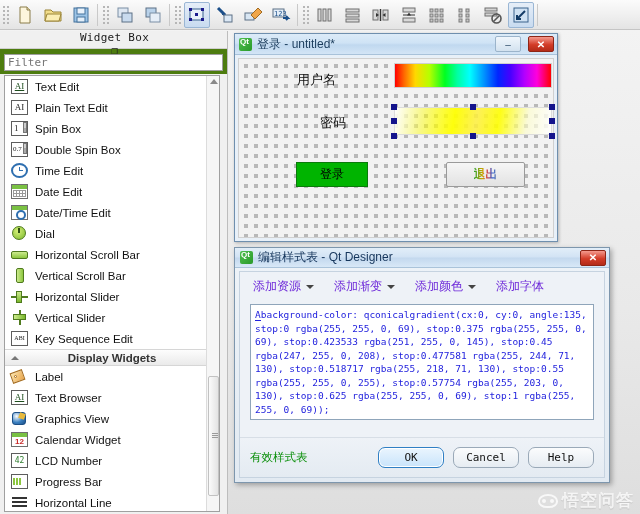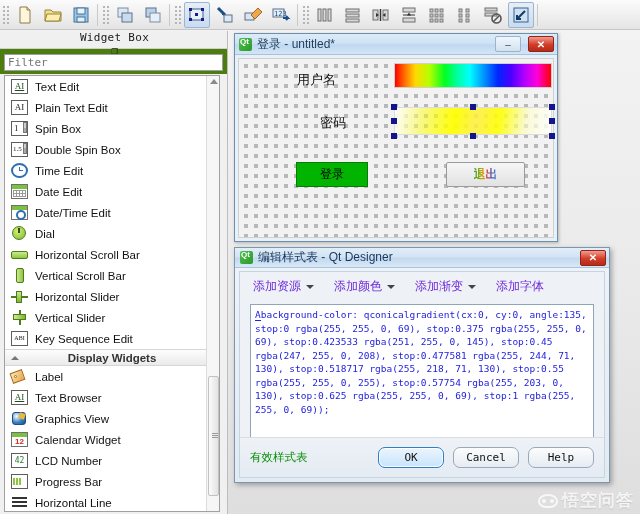--- a/index.html
+++ b/index.html
@@ -198,21 +198,21 @@
   #ss-body { position: absolute; left:4px; top:23px; right:4px; bottom:4px;
     background: #eef2f7; border: 1px solid #c6d3e0; }
   #ss-toolbar {
     height: 28px; display: flex; align-items: center; gap: 14px; padding-left: 10px;
     font-size: 12px; color: #6d28d9;
   }
   .ss-menu { display:flex; align-items:center; gap:5px; padding: 2px 3px; }
   .ss-arrow { width:0;height:0;border-left:4px solid transparent;border-right:4px solid transparent;
     border-top:4px solid #444; margin-top:2px;}
   #ss-edit {
-    position: absolute; left: 10px; top: 32px; right: 10px; height: 134px;
+    position: absolute; left: 10px; top: 32px; right: 10px; height: 116px;
     background: #fff; border: 1px solid #8fa5ba;
     padding: 3px 4px; overflow: hidden;
     font-family: "DejaVu Sans Mono", monospace;
     font-size: 9.5px; line-height: 13.5px;
     color: #2222dd; word-wrap: break-word;
   }
   #ss-edit .kw { color: #2222dd; border-bottom: 1px solid #2222dd; }
   #ss-foot {
     position: absolute; left: 0; right: 0; bottom: 0; height: 40px;
     border-top: 1px solid #d7dee6;
@@ -451,21 +451,21 @@
             <span class="ico">
               <span class="i-box"></span>
               <span class="i-txt" style="text-align:left;padding-left:2px;color:#222">1</span>
               <span style="position:absolute;right:1px;top:1px;width:4px;height:11px;background:linear-gradient(180deg,#cfcfcf 50%,#aaa 50%);border:1px solid #777"></span>
             </span>
             <span>Spin Box</span>
           </div>
           <div class="wb-item">
             <span class="ico">
               <span class="i-box"></span>
-              <span class="i-txt" style="text-align:left;padding-left:1px;font-size:7px;color:#222">1.5</span>
+              <span class="i-txt" style="text-align:left;padding-left:1px;font-size:7px;color:#222">0.7</span>
               <span style="position:absolute;right:1px;top:1px;width:4px;height:11px;background:linear-gradient(180deg,#cfcfcf 50%,#aaa 50%);border:1px solid #777"></span>
             </span>
             <span>Double Spin Box</span>
           </div>
           <div class="wb-item">
             <span class="ico">
               <span class="i-circ"></span>
               <span style="position:absolute;left:8px;top:4px;width:1px;height:4px;background:#2f6fb0"></span>
               <span style="position:absolute;left:8px;top:7px;width:4px;height:1px;background:#2f6fb0"></span>
             </span>
@@ -625,25 +625,25 @@
       <span class="winbtn close">✕</span>
     </div>
 
     <div id="ss-body">
       <div id="ss-toolbar">
           <span class="ss-menu">
             <span>添加资源</span>
             <span class="ss-arrow"></span>
           </span>
           <span class="ss-menu">
-            <span>添加颜色</span>
+            <span>添加渐变</span>
             <span class="ss-arrow"></span>
           </span>
           <span class="ss-menu">
-            <span>添加渐变</span>
+            <span>添加颜色</span>
             <span class="ss-arrow"></span>
           </span>
           <span class="ss-menu">
             <span>添加字体</span>
           </span>
         </div>
 
       <div id="ss-edit">
         <span class="kw">A</span><span>background-color: qconicalgradient(cx:0, cy:0, angle:135, stop:0 rgba(255, 255, 0, 69), stop:0.375 rgba(255, 255, 0, 69), stop:0.423533 rgba(251, 255, 0, 145), stop:0.45 rgba(247, 255, 0, 208), stop:0.477581 rgba(255, 244, 71, 130), stop:0.518717 rgba(255, 218, 71, 130), stop:0.55 rgba(255, 255, 0, 255), stop:0.57754 rgba(255, 203, 0, 130), stop:0.625 rgba(255, 255, 0, 69), stop:1 rgba(255, 255, 0, 69));</span>
       </div>

